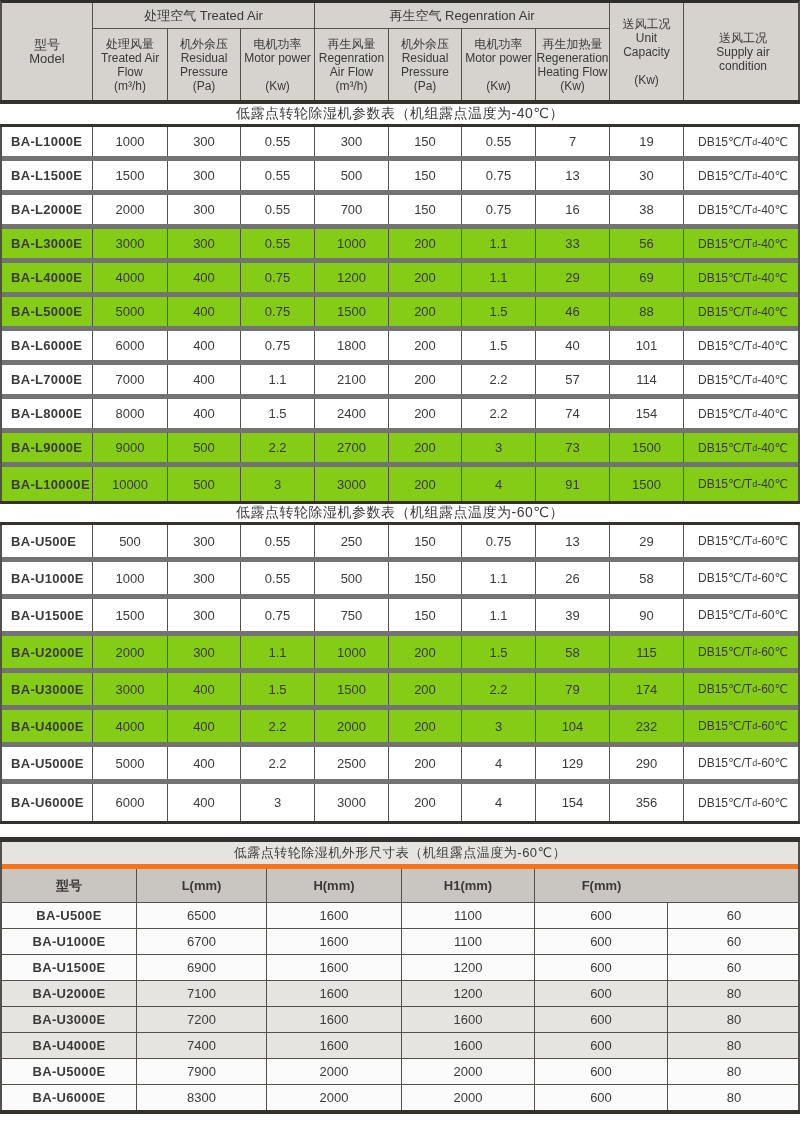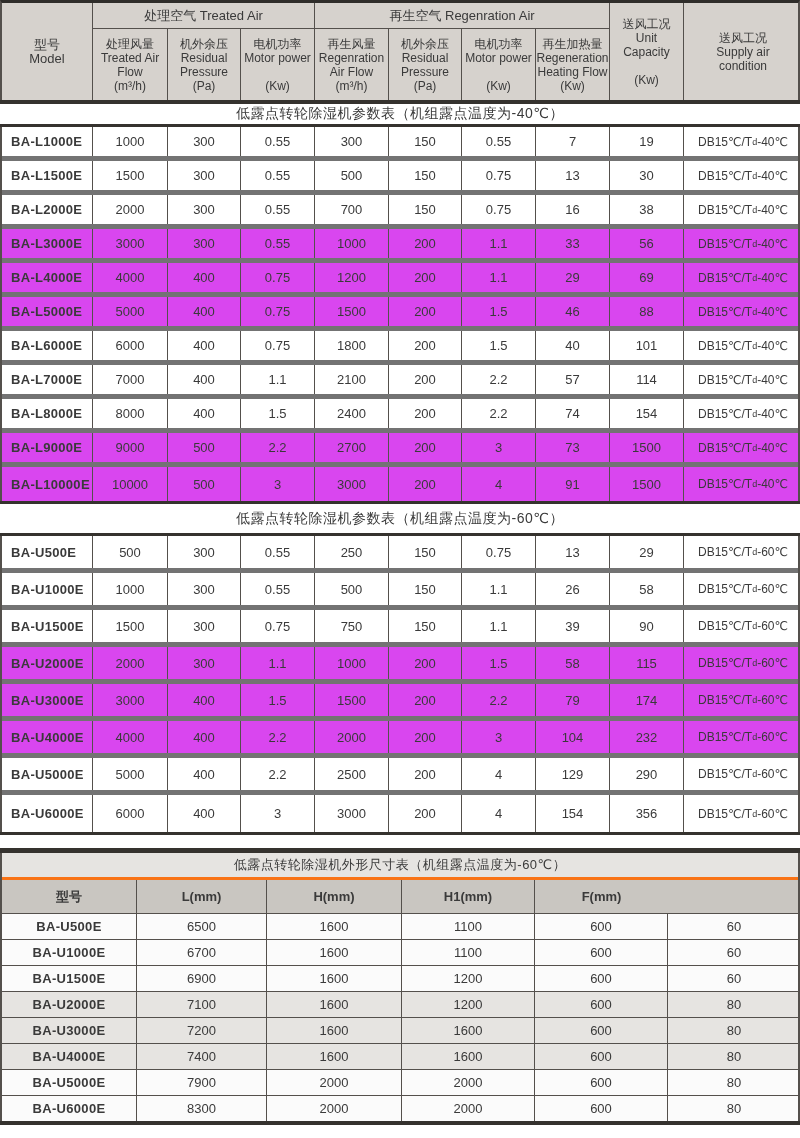--- a/index.html
+++ b/index.html
@@ -53,33 +53,33 @@
   .hcell.sub6 { grid-column: 7; grid-row: 2; }
   .hcell.sub7 { grid-column: 8; grid-row: 2; }
 
   .title-band {
     height: 20px;
     display: flex; align-items: center; justify-content: center;
     background: #ffffff;
     font-size: 14px;
     letter-spacing: 0.5px;
   }
-  .title-band.t2 { height: 29px; }
+  .title-band.t2 { height: 18px; }
 
   .spec-rows {
     border-left: 2px solid #54504c;
     border-right: 2px solid #54504c;
     background: #ffffff;
   }
   .spec-rows .row {
     border-bottom: 5px solid #737373;
     background: #ffffff;
   }
   .spec-rows .row:last-child { border-bottom: none; }
-  .spec-rows .row.shaded { background: #d946ef; text-align: right; }
+  .spec-rows .row.shaded { background: #84cc16; text-align: right; }
   .rows-a .row { height: 34px; }
   .rows-b .row { height: 37px; }
   .spec-rows .cell {
     display: flex; align-items: center; justify-content: center;
     font-size: 13px;
     border-right: 1px solid #54504c;
   }
   .spec-rows .cell:last-child { border-right: none; }
   .spec-rows .cell.model {
     justify-content: flex-start;
@@ -93,21 +93,21 @@
   
   .dims-table {
     border-left: 2px solid #54504c;
     border-right: 2px solid #54504c;
   }
   .dims-title {
     height: 27px;
     display: flex; align-items: center; justify-content: center;
     background: #e6e4e1;
     font-size: 13px;
-    border-bottom: 3px solid #f97316;
+    border-bottom: 5px solid #f97316;
     letter-spacing: 0.5px;
   }
   .grid6 {
     display: grid;
     grid-template-columns: 135px 130px 135px 133px 133px 132px;
   }
   .dims-head {
     background: #c9c6c1;
     border-bottom: 1px solid #54504c;
   }

